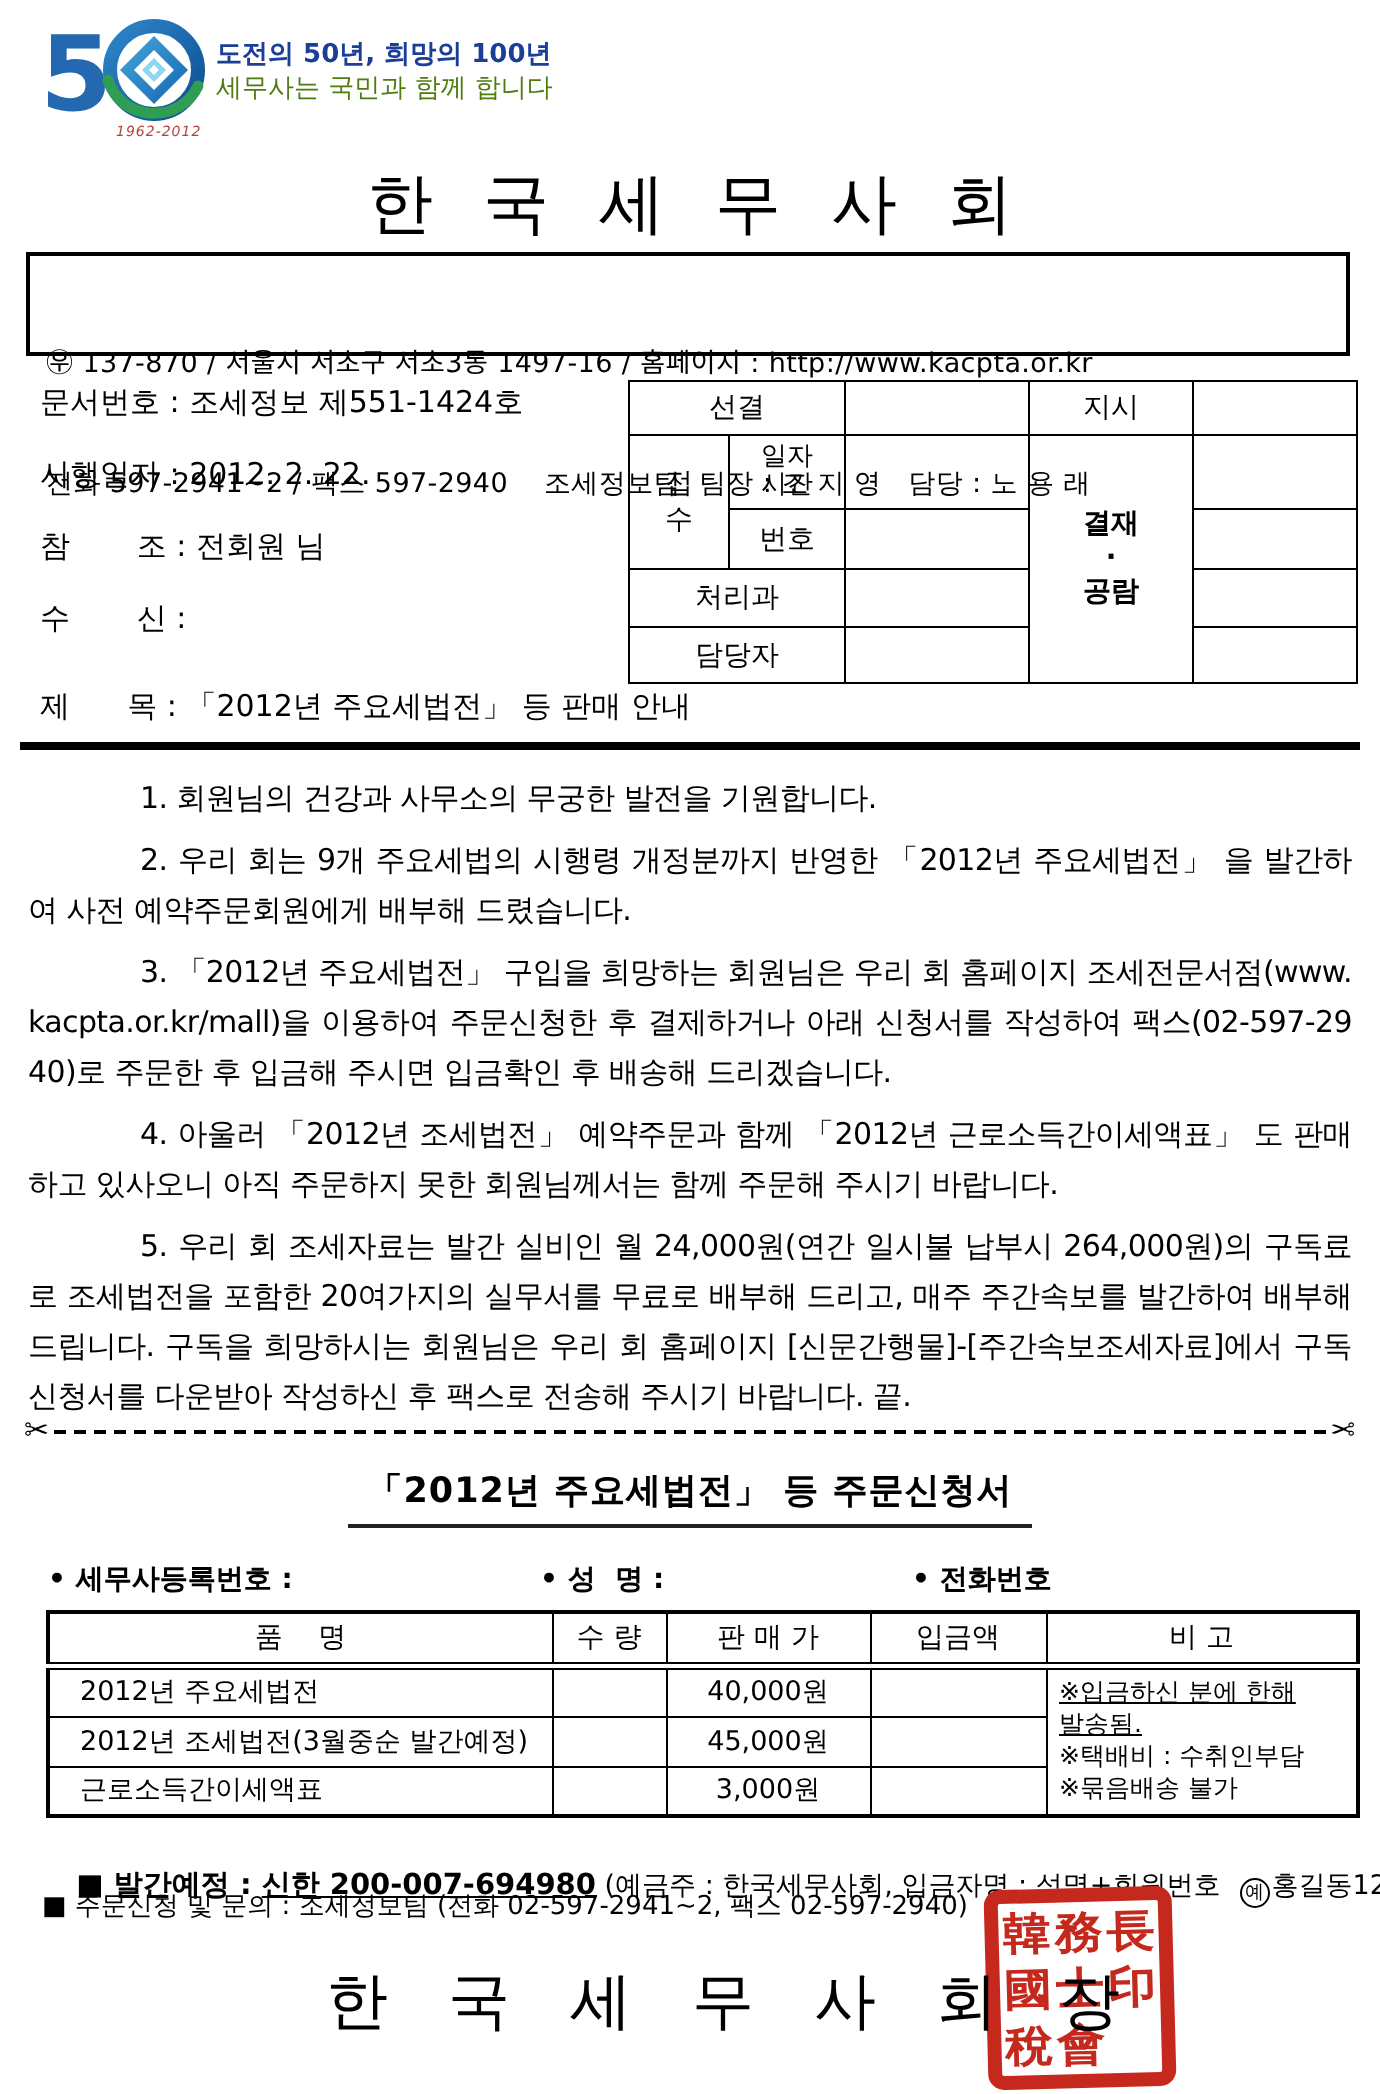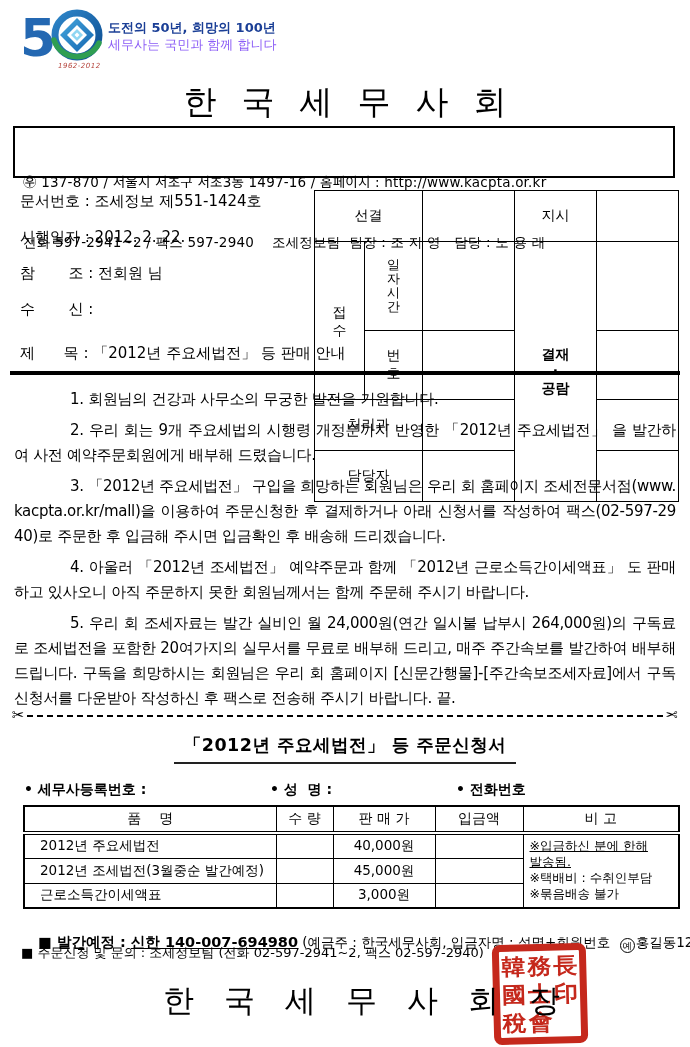--- a/index.html
+++ b/index.html
@@ -12,36 +12,36 @@
   }
   
   .logo { position:absolute; left:20px; top:6px; width:300px; height:70px; }
   .logo-5 { position:absolute; left:0; top:4px; font-size:52px; font-weight:bold;
             color:#2468b2; line-height:56px; }
   .logo-mark { position:absolute; left:28px; top:2px; }
   .logo-years { position:absolute; left:38px; top:56px; font-size:7px; font-style:italic;
             color:#b5443c; letter-spacing:.5px; }
   .slogans { position:absolute; left:88px; top:13px; }
   .slogan1 { font-size:13px; font-weight:bold; color:#1b3f96; line-height:17px; }
-  .slogan2 { font-size:13px; color:#8b5cf6; line-height:17px; }
+  .slogan2 { font-size:13px; color:#4d7c0f; line-height:17px; }
   
   .main-title { position:absolute; left:0; top:80px; width:100%; text-align:center;
     font-size:33px; font-weight:500; letter-spacing:25px; text-indent:25px; white-space:nowrap; }
   
   .addr-box { position:absolute; left:13px; top:126px; width:662px; height:52px;
     border:2px solid #000; padding:4px 8px; font-size:13.5px; line-height:20px;
     white-space:pre; letter-spacing:.2px; }
   
   .doc-info { position:absolute; left:20px; top:192px; font-size:15px; }
   .doc-info div { white-space:pre; margin-bottom:17px; }
   
   .approval { position:absolute; left:314px; top:190px; width:364px;
     border-collapse:collapse; table-layout:fixed; }
   .approval td { border:1.6px solid #000; text-align:center; vertical-align:middle;
-    font-size:14px; padding:16px; }
+    font-size:14px; padding:4px; }
   .approval .pre { white-space:pre-line; }
   .approval .small { font-size:13px; line-height:14px; }
   .approval .jeopsu { line-height:18px; }
   .approval .gyeoljae { line-height:17px;font-weight:bold; }
   
   .subject { position:absolute; left:20px; top:344px; font-size:15px; white-space:pre; }
   .thick-rule { position:absolute; left:10px; top:371px; width:670px; height:4px; background:#000; }
   
   .body-text { position:absolute; left:14px; top:387px; width:662px; }
   .body-text p { font-size:15px; line-height:25px; text-indent:56px; margin-bottom:6px;
@@ -242,21 +242,21 @@
     <tr class="data">
       <td class="name">근로소득간이세액표</td>
       <td></td>
       <td>3,000원</td>
       <td></td>
     </tr>
   </tbody>
     </table>
 
   <div class="account-line">
-    <span class="b">■</span><span class="b"> 발간예정 : </span><span class="num">신한 140-007-694980</span><span> (예금주 : 한국세무사회, 입금자명 : 성명+회원번호  </span><span class="circle-ye">예</span><span>홍길동12345)</span>
+    <span class="b">■</span><span class="b"> 발간예정 : </span><span class="num">신한 200-007-694980</span><span> (예금주 : 한국세무사회, 입금자명 : 성명+회원번호  </span><span class="circle-ye">예</span><span>홍길동12345)</span>
   </div>
 
   <div class="contact-line">■ 주문신청 및 문의 : 조세정보팀 (전화 02-597-2941~2, 팩스 02-597-2940)</div>
 
   <div class="footer-title">한국세무사회장</div>
   <div class="stamp">
     <span>韓</span>
     <span>國</span>
     <span>稅</span>
     <span>務</span>

